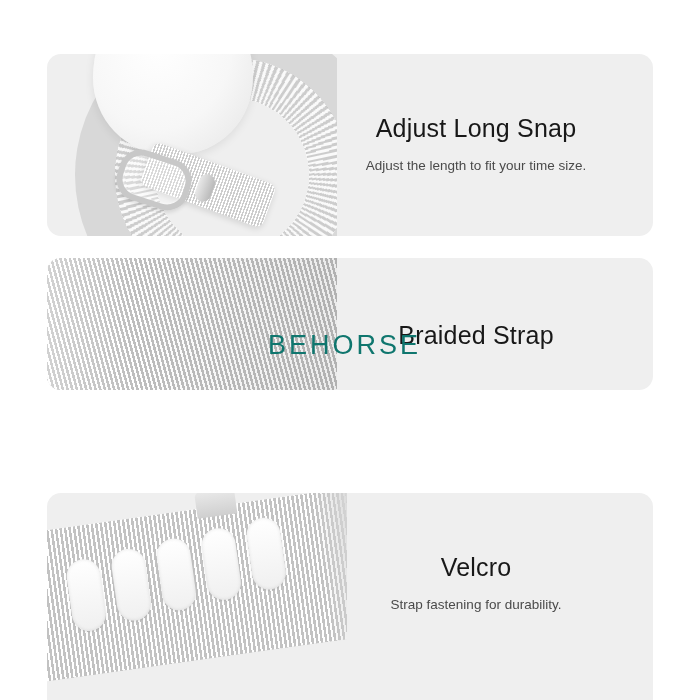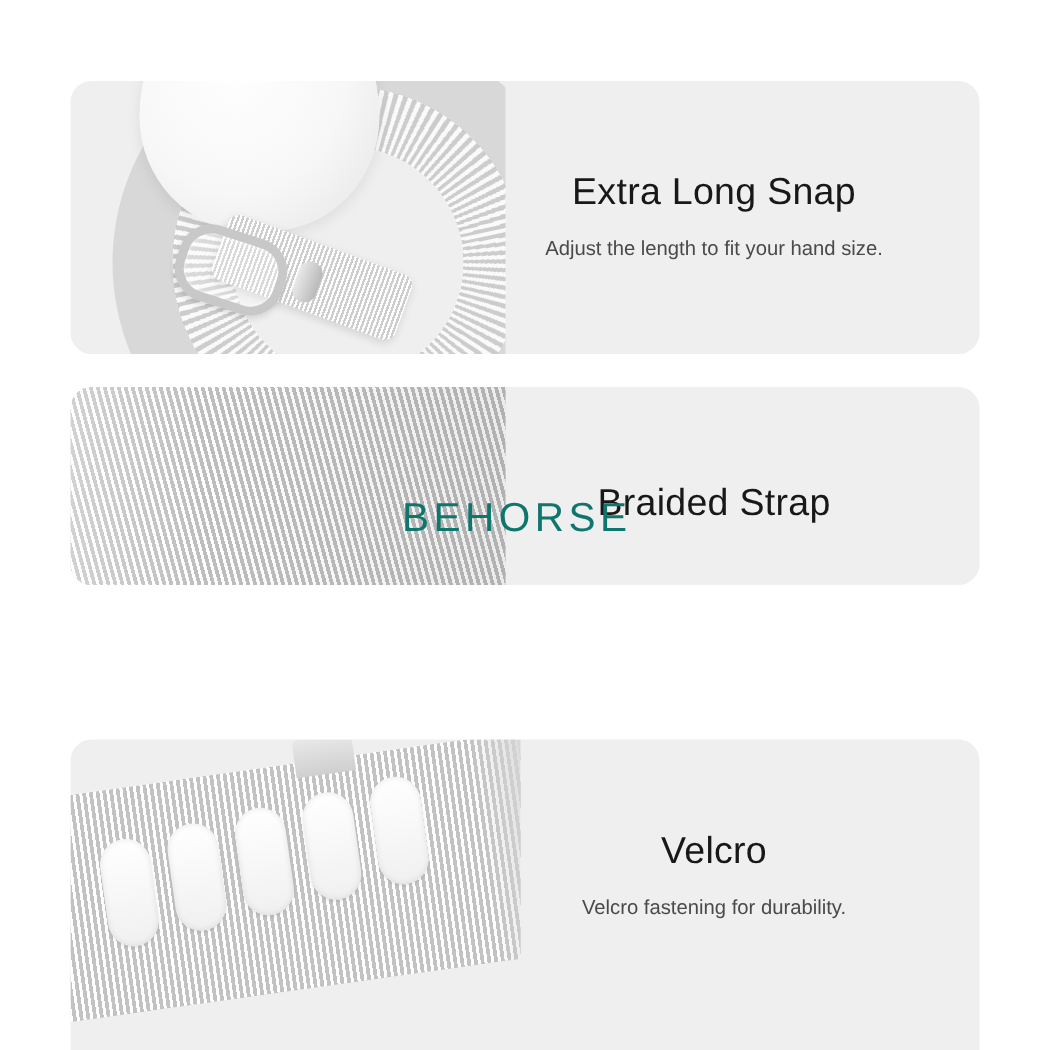--- a/index.html
+++ b/index.html
@@ -233,22 +233,22 @@
 
   <div class="panel" id="panel-0">
     <div class="photo" id="photo-0">
       <div class="strap-curve"></div>
       <div class="watch-case"></div>
       <div class="strap-tail"></div>
       <div class="snap-ring"></div>
       <div class="snap-bar"></div>
     </div>
     <div class="panel-text" id="text-0">
-      <p class="panel-title">Extra Long Snap</p>
-      <p class="panel-desc">Adjust the length to fit your hand size.</p>
+      <p class="panel-title">Adjust Long Snap</p>
+      <p class="panel-desc">Adjust the length to fit your time size.</p>
     </div>
   </div>
 
   <div class="panel" id="panel-1">
     <div class="photo" id="photo-1">
       <div class="weave">
         <div class="weave-shade"></div>
       </div>
     </div>
     <div class="panel-text" id="text-1">
@@ -263,19 +263,19 @@
         <div class="hole" style="left:52px;  top:34px;"></div>
         <div class="hole" style="left:98px;  top:30px;"></div>
         <div class="hole" style="left:144px; top:26px;"></div>
         <div class="hole" style="left:190px; top:22px;"></div>
         <div class="hole" style="left:236px; top:18px;"></div>
         <div class="strap3-end"></div>
       </div>
     </div>
     <div class="panel-text" id="text-2">
       <p class="panel-title">Velcro</p>
-      <p class="panel-desc">Velcro fastening for durability.</p>
+      <p class="panel-desc">Strap fastening for durability.</p>
     </div>
   </div>
 
   <div class="watermark">BEHORSE</div>
 
 </div>
 
 </body></html>

